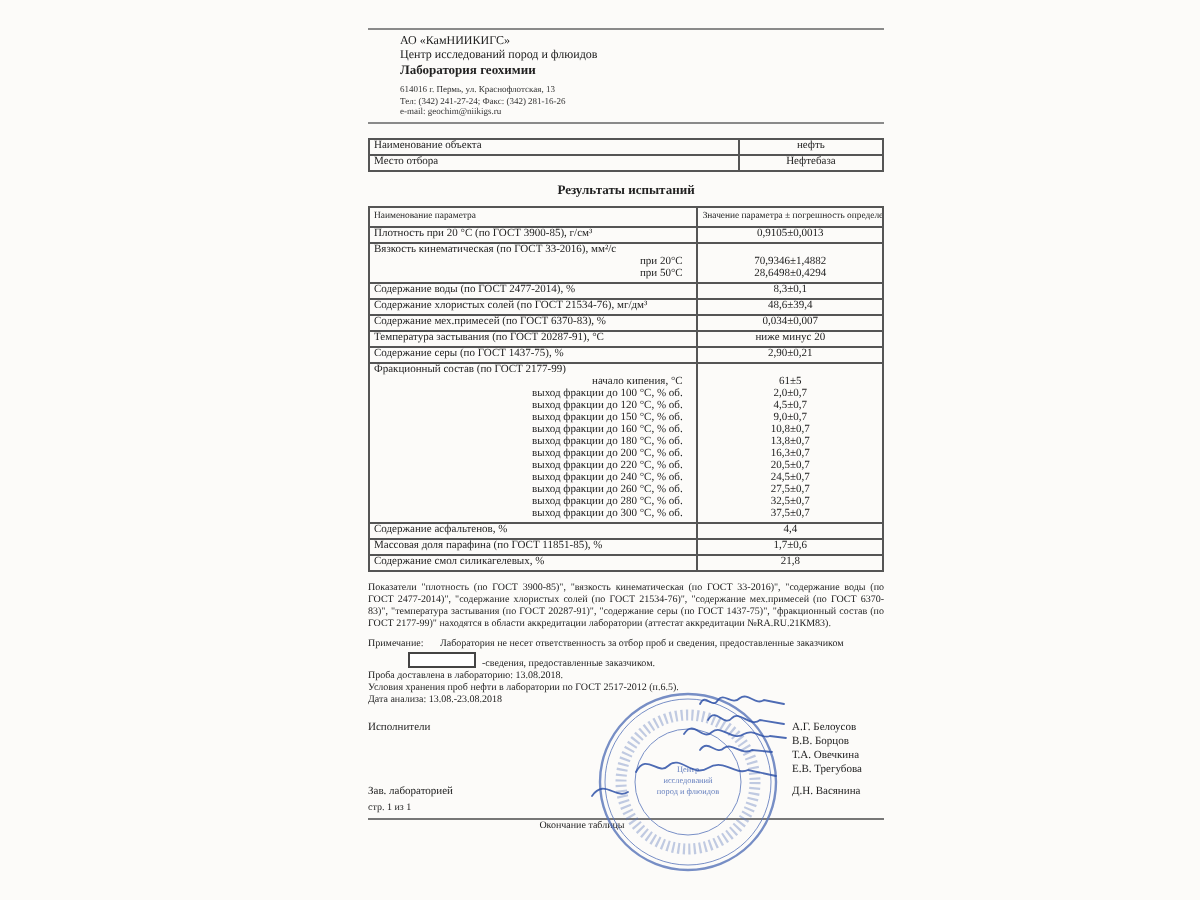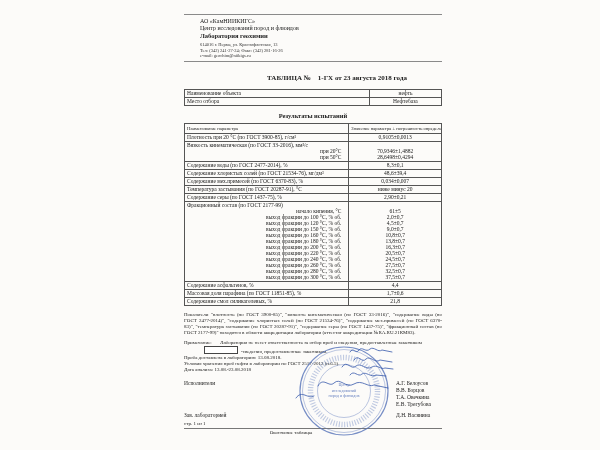--- a/index.html
+++ b/index.html
@@ -60,21 +60,20 @@
 
     <div class="letterhead">
       <div class="lh-org">АО «КамНИИКИГС»</div>
       <div class="lh-dept">Центр исследований пород и флюидов</div>
       <div class="lh-lab">Лаборатория геохимии</div>
       <div class="lh-small">614016  г. Пермь, ул. Краснофлотская, 13</div>
       <div class="lh-small" style="margin-top:0;">Тел: (342) 241-27-24; Факс: (342) 281-16-26</div>
       <div class="lh-small" style="margin-top:0;">e-mail: geochim@niikigs.ru</div>
     </div>
 
-    <div class="title">ТАБЛИЦА №&nbsp;&nbsp;&nbsp;&nbsp;1-ГХ от 23 августа 2018 года</div>
 
     <table class="t1">
       <tbody>
         <tr>
           <td class="lbl">Наименование объекта</td>
           <td class="val">нефть</td>
         </tr>
         <tr>
           <td class="lbl">Место отбора</td>
           <td class="val">Нефтебаза</td>

